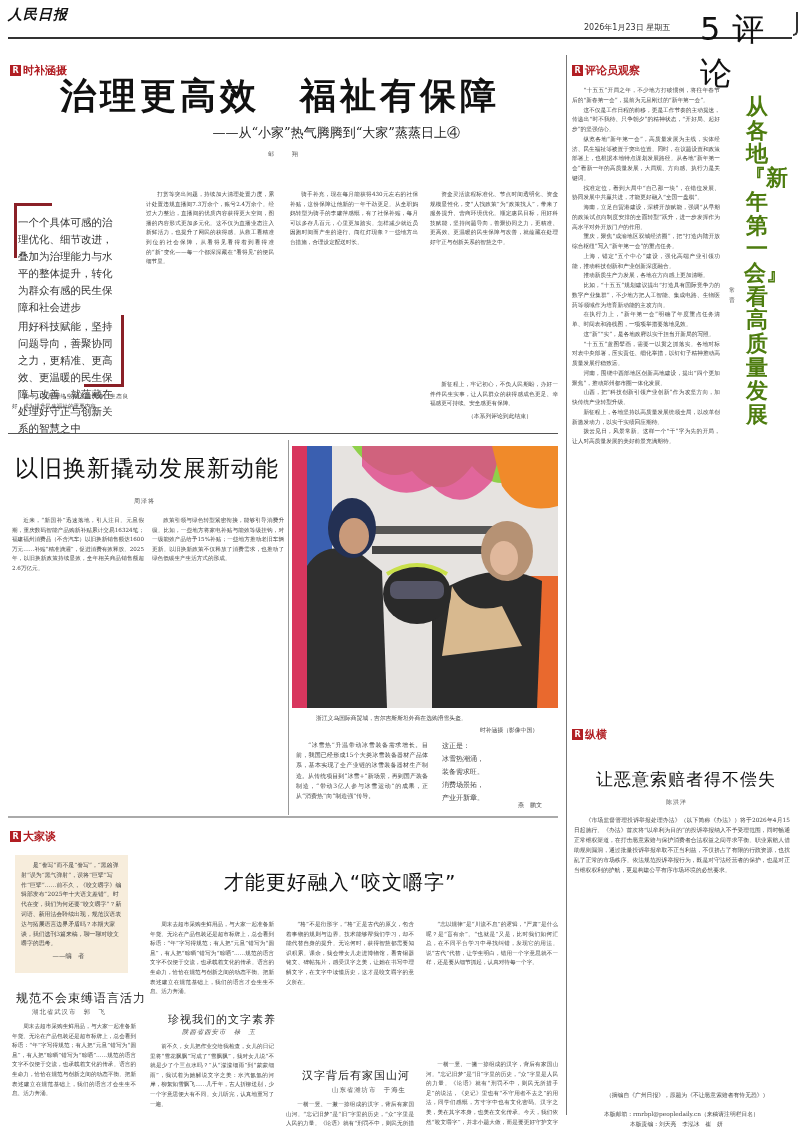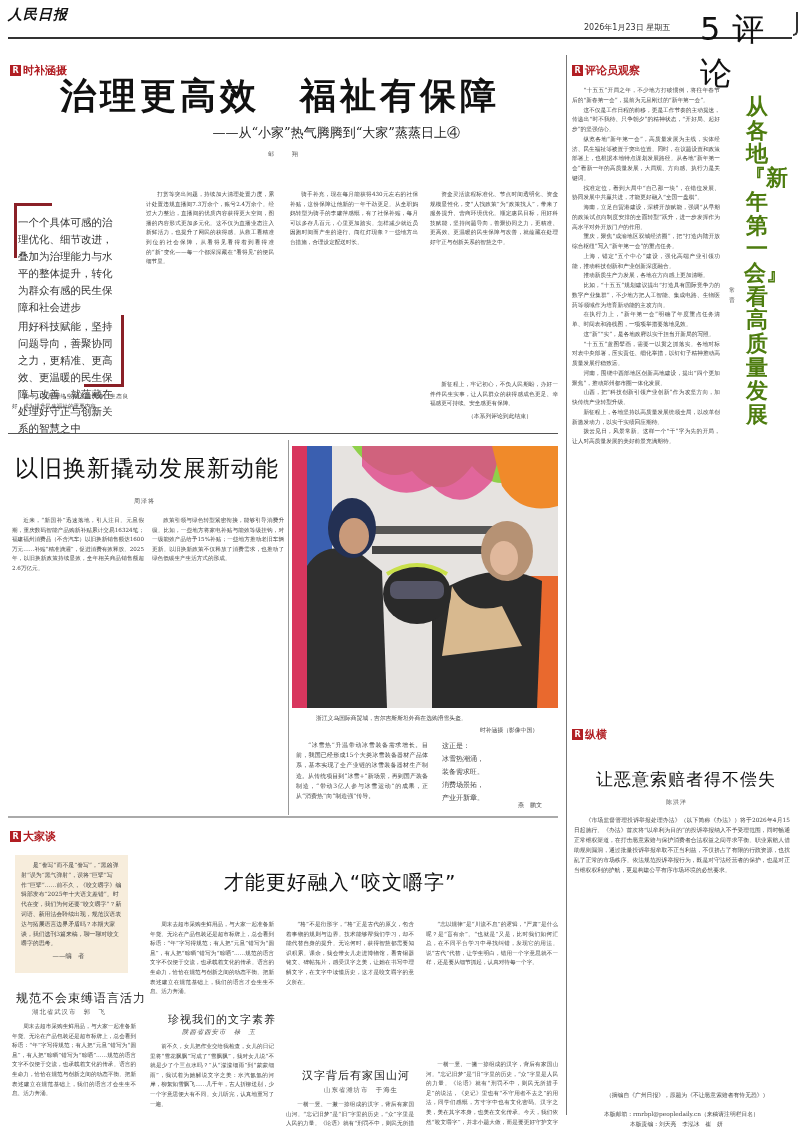--- a/index.html
+++ b/index.html
@@ -203,21 +203,21 @@
 <div class="abs sub-headline" style="left:168px; top:1012px; font-size:11px;">珍视我们的文字素养</div>
 <div class="abs sub-byline" style="left:182px; top:1028px;font-style:italic;">陕西省西安市　禄　玉</div>
 <div class="abs body-text" style="left:150px; top:1042px; width:124px; height:85px;">
     <p>前不久，女儿把作业交给我检查，女儿的日记里将“雪花飘飘”写成了“雪飘飘”，我对女儿说“不就是少了个三点水吗？”从“濛濛细雨”到“蒙蒙细雨”，我试着为她解说文字之美：水汽氤氲的河岸，柳絮如雪飘飞……几千年，古人折柳送别，少一个字意思便大有不同。女儿听完，认真地重写了一遍。</p>
   </div>
 
 <div class="abs body-text" style="left:286px; top:920px; width:128px; height:145px;">
     <p>“格”不是衍形字，“格”正是古代的原义，包含着事物的规则与边界。技术能够帮我们学习，却不能代替自身的提升。无论何时，获得智慧都需要知识积累。课余，我会带女儿走进博物馆，看青铜器铭文、碑帖拓片，感受汉字之美，让她在书写中理解文字，在文字中读懂历史，这才是咬文嚼字的意义所在。</p>
   </div>
 <div class="abs sub-headline" style="left:302px; top:1068px; font-size:11px;">汉字背后有家国山河</div>
-<div class="abs sub-byline" style="left:312px; top:1086px;padding-left:12px;">山东省潍坊市　于海生</div>
+<div class="abs sub-byline" style="left:320px; top:1086px;padding-left:12px;">山东省潍坊市　于海生</div>
 <div class="abs body-text" style="left:286px; top:1100px; width:128px; height:28px;">
     <p>一横一竖、一撇一捺组成的汉字，背后有家国山河。“忘记旧梦”是“旧”字里的历史，“众”字里是人民的力量。《论语》就有“刑罚不中，则民无所措手足”的说法，《史记》里也有“不守用者不去之”的用法，同学们感慨，方寸字中也有文化密码。汉字之美，美在其字本身，也美在文化传承。今天，我们依然“咬文嚼字”，并非小题大做，而是要更好守护文字背后的文化。</p>
   </div>
 
 <div class="abs body-text" style="left:426px; top:920px; width:132px; height:120px;">
     <p>“志以规律”是“川流不息”的逻辑，“严肃”是什么呢？是“盲有余”。“也就是”又是，比时我们如何汇总，在不同平台学习中寻找纠错，发现它的用法。说“古代”代替，让学生明白，错用一个字意思就不一样，还是要从细节抓起，认真对待每一个字。</p>
   </div>
 <div class="abs body-text" style="left:426px; top:1060px; width:132px; height:68px;">
     <p>一横一竖、一撇一捺组成的汉字，背后有家国山河。“忘记旧梦”是“旧”字里的历史，“众”字里是人民的力量。《论语》就有“刑罚不中，则民无所措手足”的说法，《史记》里也有“不守用者不去之”的用法，同学们感慨，方寸字中也有文化密码。汉字之美，美在其字本身，也美在文化传承。今天，我们依然“咬文嚼字”，并非小题大做，而是要更好守护文字背后的文化。</p>
   </div>

